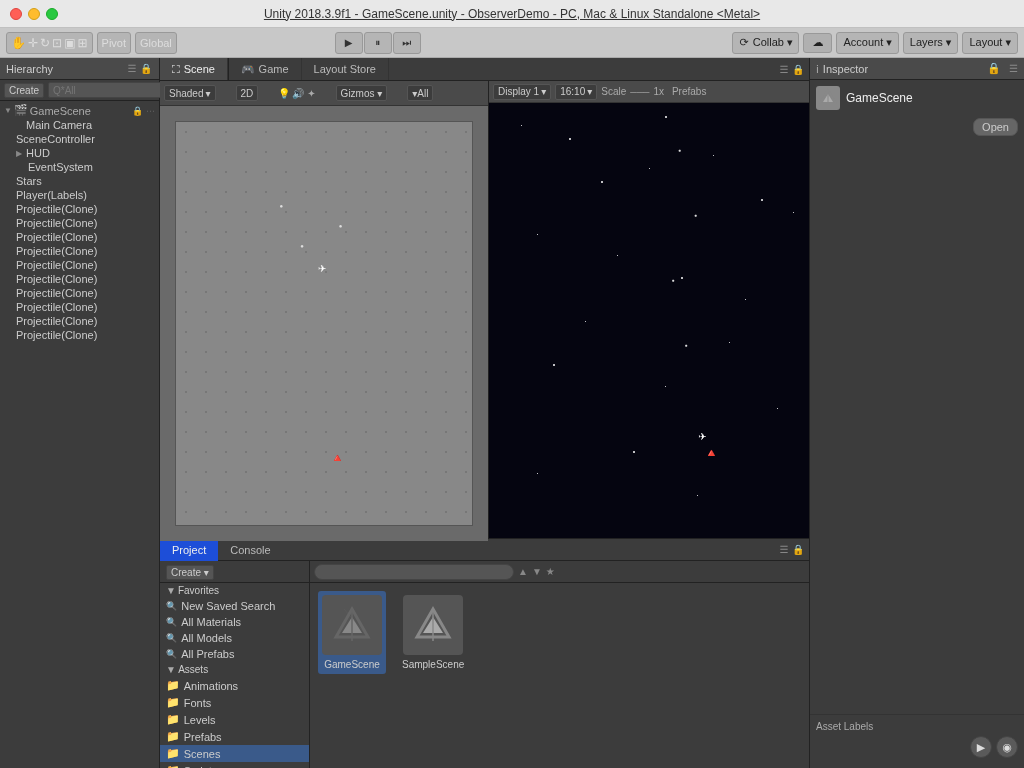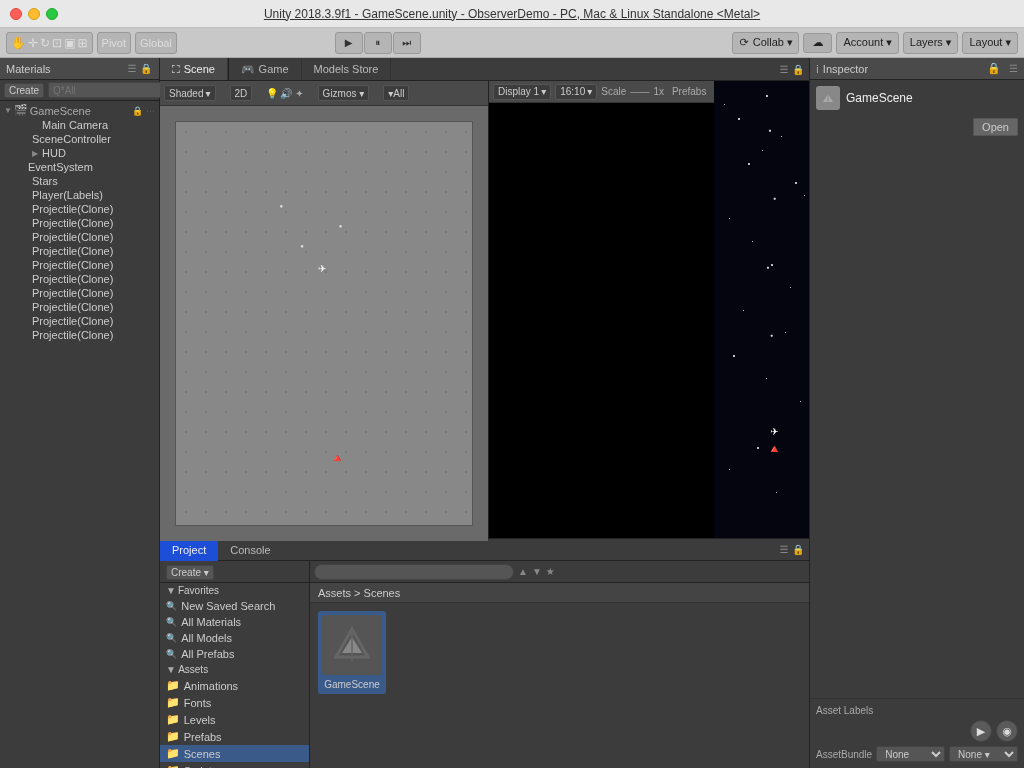--- a/index.html
+++ b/index.html
@@ -181,21 +181,21 @@
       padding: 1px 4px;
       cursor: pointer;
       display: flex;
       align-items: center;
       gap: 2px;
       white-space: nowrap;
       font-size: 11px;
       color: #ccc;
     }
     .tree-item.scene-root { color: #aaa; font-size: 11px; }
-    .tree-indent-1 { padding-left: 32px; }
+    .tree-indent-1 { padding-left: 16px; }
     .tree-indent-2 { padding-left: 28px; }
     .tree-arrow {
       font-size: 8px;
       width: 8px;
       color: #888;
     }
 
     
     .center-content {
       flex: 1;
@@ -228,21 +228,21 @@
       background: #555;
       position: relative;
       border-right: 1px solid #222;
     }
     .scene-toolbar {
       background: #4a4a4a;
       height: 22px;
       display: flex;
       align-items: center;
       padding: 12px 4px;
-      gap: 14px;
+      gap: 20px;
       border-bottom: 1px solid #333;
     }
     .scene-dropdown {
       background: #3c3c3c;
       border: 1px solid #555;
       border-radius: 2px;
       padding: 1px 4px;
       font-size: 10px;
       color: #ccc;
       height: 16px;
@@ -273,20 +273,21 @@
       background-image: radial-gradient(circle, #777 1px, transparent 1px);
       background-size: 20px 20px;
     }
 
     
     .game-view {
       width: 320px;
       background: #000;
       position: relative;
       display: flex;
+      flex-direction: column;
     }
     .game-toolbar {
       background: #4a4a4a;
       height: 22px;
       display: flex;
       align-items: center;
       padding: 0 4px;
       gap: 4px;
       border-bottom: 1px solid #333;
     }
@@ -477,21 +478,21 @@
       font-size: 14px;
     }
     .inspector-name {
       font-size: 12px;
       color: #eee;
       font-weight: 500;
     }
     .open-btn {
       background: #666;
       border: 1px solid #555;
-      border-radius: 1px;
+      border-radius: 7px;
       padding: 2px 8px;
       font-size: 11px;
       color: #ccc;
       cursor: pointer;
       margin-top: 4px;
       align-self: flex-end;
     }
 
     .inspector-bottom {
       margin-top: auto;
@@ -614,21 +615,21 @@
     <div class="toolbar-dropdown">
       <span>Layout ▾</span>
     </div>
   </div>
 </div>
 
 <div class="main-layout">
 
   <div class="hierarchy-panel">
     <div class="panel-header">
-      <span>Materials</span>
+      <span>Hierarchy</span>
       <span style="margin-left:auto;font-size:10px;color:#888;">☰</span>
       <span style="font-size:10px;color:#888;">🔒</span>
     </div>
     <div class="hierarchy-toolbar">
       <span class="small-btn">Create</span>
       <input class="search-box" type="text" placeholder="Q*All" style="">
     </div>
     <div class="hierarchy-tree">
 
       <div class="tree-item scene-root">
@@ -699,21 +700,21 @@
         <div class="view-tab active">
           <span>⛶</span>
           <span>Scene</span>
         </div>
         <div style="width:1px;background:#222;"></div>
         <div class="view-tab">
           <span>🎮</span>
           <span>Game</span>
         </div>
         <div class="view-tab">
-          <span>Models Store</span>
+          <span>Layout Store</span>
         </div>
         <div style="margin-left:auto; display:flex; align-items:center; padding:0 4px; gap:4px;">
           <span style="font-size:10px;color:#888;cursor:pointer;">☰</span>
           <span style="font-size:10px;color:#888;cursor:pointer;">🔒</span>
         </div>
       </div>
 
       <div class="scene-game-split" style="flex:1;">
 
         <div class="scene-view">
@@ -883,38 +884,46 @@
 
         </div>
 
         <div class="project-main">
           <div style="display:flex;align-items:center;background:#3c3c3c;padding:2px 4px;border-bottom:1px solid #222;height:22px;gap:4px;">
             <input class="search-field" type="text" style="">
             <span style="font-size:10px;color:#888;cursor:pointer;">▲</span>
             <span style="font-size:10px;color:#888;cursor:pointer;">▼</span>
             <span style="font-size:10px;color:#888;cursor:pointer;">★</span>
           </div>
-          <div class="breadcrumb-bar">
-            <span>Assets &gt; Scenes</span>
-          </div>
           <div class="asset-grid">
 
             <div class="asset-item selected">
               <div class="asset-icon-unity">
                 <svg width="40" height="40" viewBox="0 0 40 40">
                   <polygon points="20,4 36,32 4,32" fill="none" stroke="#666" stroke-width="3"></polygon>
                   <polygon points="20,12 30,28 10,28" fill="#888" stroke="none"></polygon>
                   <line x1="20" y1="4" x2="20" y2="36" stroke="#666" stroke-width="1.5"></line>
                   <line x1="4" y1="32" x2="36" y2="32" stroke="#666" stroke-width="1.5"></line>
                   <line x1="12" y1="4" x2="36" y2="32" stroke="#666" stroke-width="0.5" opacity="0.5"></line>
                 </svg>
               </div>
               <span class="asset-label">GameScene</span>
             </div>
 
+            <div class="asset-item">
+              <div class="asset-icon-unity">
+                <svg width="40" height="40" viewBox="0 0 40 40">
+                  <polygon points="20,4 36,32 4,32" fill="none" stroke="#888" stroke-width="3"></polygon>
+                  <polygon points="20,12 30,28 10,28" fill="#aaa" stroke="none"></polygon>
+                  <line x1="20" y1="4" x2="20" y2="36" stroke="#888" stroke-width="1.5"></line>
+                  <line x1="4" y1="32" x2="36" y2="32" stroke="#888" stroke-width="1.5"></line>
+                </svg>
+              </div>
+              <span class="asset-label">SampleScene</span>
+            </div>
           </div>
         </div>
 
       </div>
 
     </div>
 
   </div>
 
   <div class="inspector-panel">
@@ -939,25 +948,16 @@
       <button class="open-btn">Open</button>
     </div>
 
     <div class="inspector-bottom">
       <div class="asset-labels-header">Asset Labels</div>
       <div class="asset-labels-icons">
         <div style="flex:1;"></div>
         <div class="label-icon-btn" style="background:#5a5a5a;color:#ddd;width:22px;height:22px;font-size:11px;">▶</div>
         <div class="label-icon-btn" style="background:#5a5a5a;color:#ddd;width:22px;height:22px;font-size:11px;">◉</div>
       </div>
-      <div class="asset-bundle-row">
-        <span>AssetBundle</span>
-        <select class="bundle-dropdown">
-          <option>None</option>
-        </select>
-        <select class="bundle-dropdown">
-          <option>None ▾</option>
-        </select>
-      </div>
     </div>
   </div>
 
 </div>
 
 </body></html>

